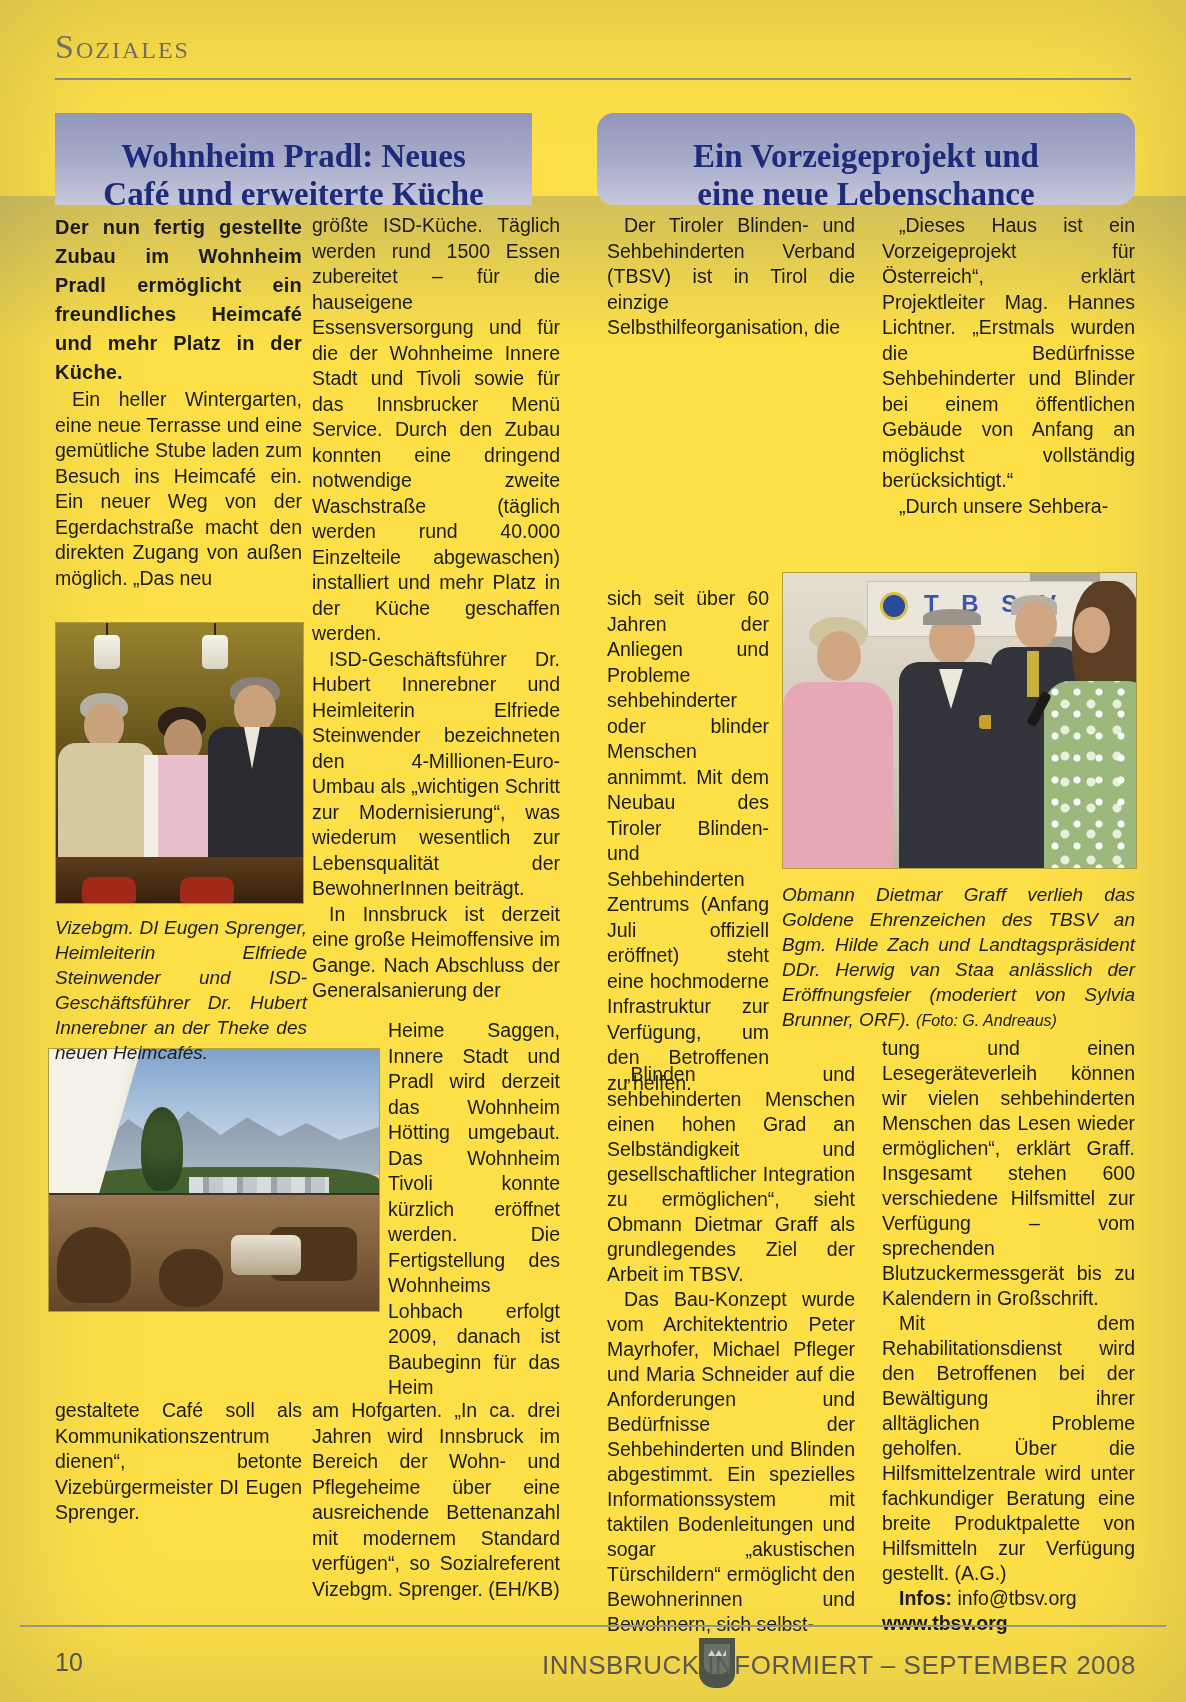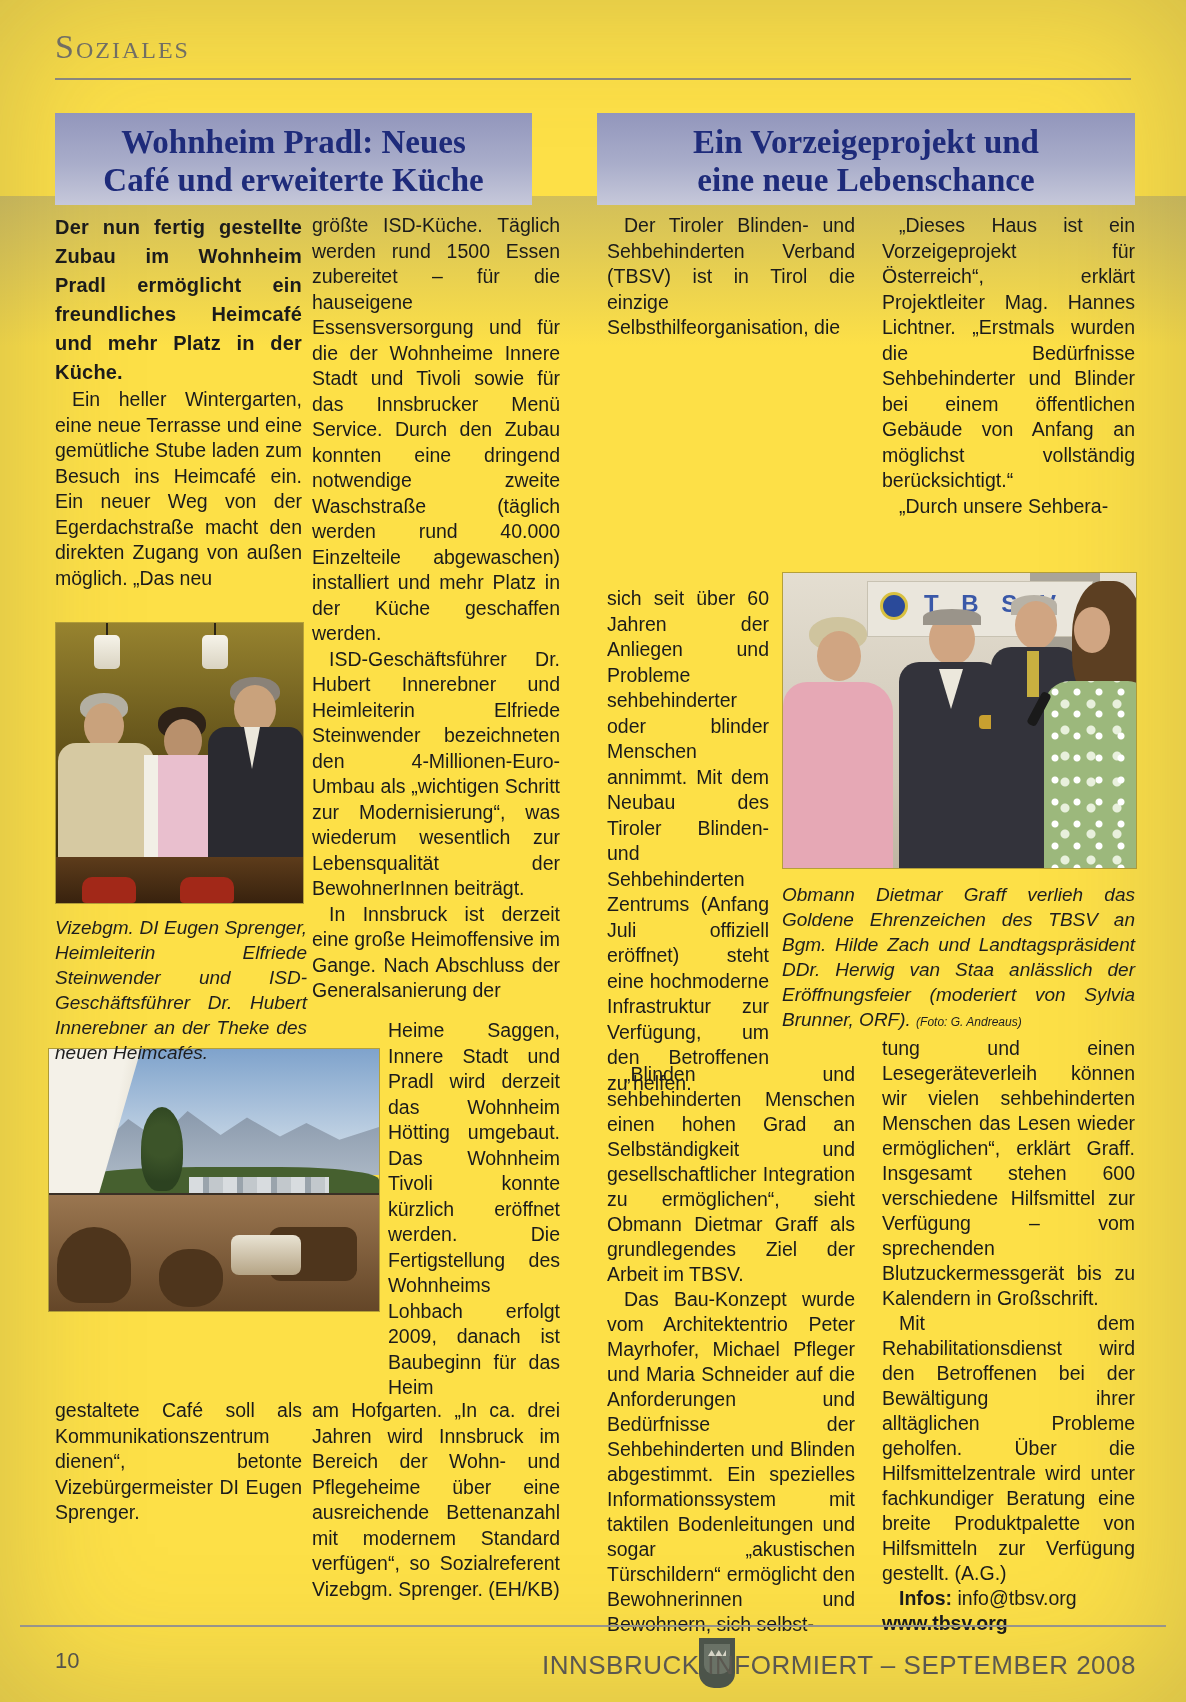--- a/index.html
+++ b/index.html
@@ -8,37 +8,37 @@
     background:#fde047;overflow:hidden;
     box-shadow:inset 0 0 140px rgba(95,90,78,.28);
     font-family:"Liberation Sans",sans-serif;color:#1b1b1b;
   }
   .scan-band{position:absolute;left:0;top:196px;width:1186px;height:150px;
     background:linear-gradient(180deg,rgba(108,113,134,.30),rgba(108,113,134,0));z-index:0;}
   .kicker{position:absolute;left:55px;top:28px;font-family:"Liberation Serif",serif;
     font-variant:small-caps;font-size:34px;letter-spacing:2px;color:#716e64;z-index:2;}
   .kicker-rule{position:absolute;left:55px;top:78px;width:1076px;height:2px;background:#8a877d;z-index:2;}
 
-  .headline{position:absolute;top:113px;height:92px;box-sizing:border-box;padding-top:10px;
+  .headline{position:absolute;top:113px;height:92px;box-sizing:border-box;padding-top:24px;
     background:linear-gradient(180deg,#9296bc 0%,#a9adca 55%,#c6c8da 100%);
     color:#1e2b7a;font-family:"Liberation Serif",serif;font-weight:bold;
     font-size:33px;line-height:38px;text-align:center;z-index:1;}
   .headline.left{left:55px;width:477px;}
-  .headline.right{left:597px;width:538px;}
+  .headline.right{left:597px;width:538px;border-radius:17px;}
 
   .text-block{position:absolute;text-align:justify;font-size:19.5px;line-height:25.5px;z-index:2;}
   .text-block p{margin:0;}
   .text-block p.indent{text-indent:17px;}
   .lead{font-weight:bold;font-size:20px;line-height:29px;letter-spacing:.2px;}
   .tight{line-height:25px;}
   .bold{font-weight:bold;}
 
   .caption{position:absolute;font-style:italic;font-size:19px;line-height:25px;
     text-align:justify;color:#1e1e1e;z-index:2;}
-  .credit{font-size:12px;}
+  .credit{font-size:16px;}
 
   .photo{position:absolute;overflow:hidden;border:1px solid rgba(45,40,28,.35);z-index:1;}
   .ph{position:absolute;}
 
   
   .p1-wall{inset:0;background:linear-gradient(180deg,#97832f 0%,#6b5a1d 38%,#47380f 72%,#2a1f08 100%);}
   .p1-cord{top:0;width:2px;height:14px;background:#2a2416;}
   .p1-lamp{top:12px;width:26px;height:34px;border-radius:5px;background:linear-gradient(#f6f3e9,#d9d3c1);}
   .p1-head{border-radius:50%;}
   .p1-hair{border-radius:50% 50% 42% 42%;}
@@ -67,21 +67,21 @@
   .p3-shadow{top:0;right:36px;width:70px;height:130px;background:#3c3830;opacity:.35;}
   .p3-banner{top:8px;left:84px;width:224px;height:54px;background:#eae6dc;border:1px solid #c8c2b2;}
   .p3-sign{position:absolute;left:56px;top:8px;color:#3a58a8;font-weight:bold;font-size:24px;letter-spacing:8px;}
   .p3-eu{position:absolute;left:12px;top:10px;width:28px;height:28px;border-radius:50%;
     background:#2a4a9a;border:3px solid #d8c040;box-sizing:border-box;}
   .p3-skin{background:#d0a582;border-radius:50%;}
   .p3-suit{background:#33333b;border-radius:20px 20px 0 0;}
   .p3-mic{right:92px;top:118px;width:10px;height:36px;background:#1a1a1a;border-radius:4px;transform:rotate(28deg);}
 
   .footer-rule{position:absolute;left:20px;top:1625px;width:1146px;height:2px;background:#97948b;z-index:2;}
-  .page-num{position:absolute;left:55px;top:1648px;font-size:22px;color:#55534b;z-index:2;}
+  .page-num{position:absolute;left:55px;top:1648px;font-size:25px;color:#55534b;z-index:2;}
   .footer-title{position:absolute;right:50px;top:1650px;font-size:26px;letter-spacing:.5px;color:#5b5850;z-index:2;}
   .crest{position:absolute;left:699px;top:1638px;width:36px;height:50px;background:#4c544a;
     border-radius:0 0 15px 15px;z-index:2;}
   .crest-inner{position:absolute;left:5px;top:6px;width:26px;height:30px;background:#6a7266;
     border-radius:0 0 9px 9px;}
   .crest-mark{position:absolute;left:9px;top:12px;width:18px;height:6px;background:#d6d4c6;
     clip-path:polygon(0 100%,20% 0,40% 100%,60% 0,80% 100%,100% 0,100% 100%);}
 </style>
 </head>
 <body>

